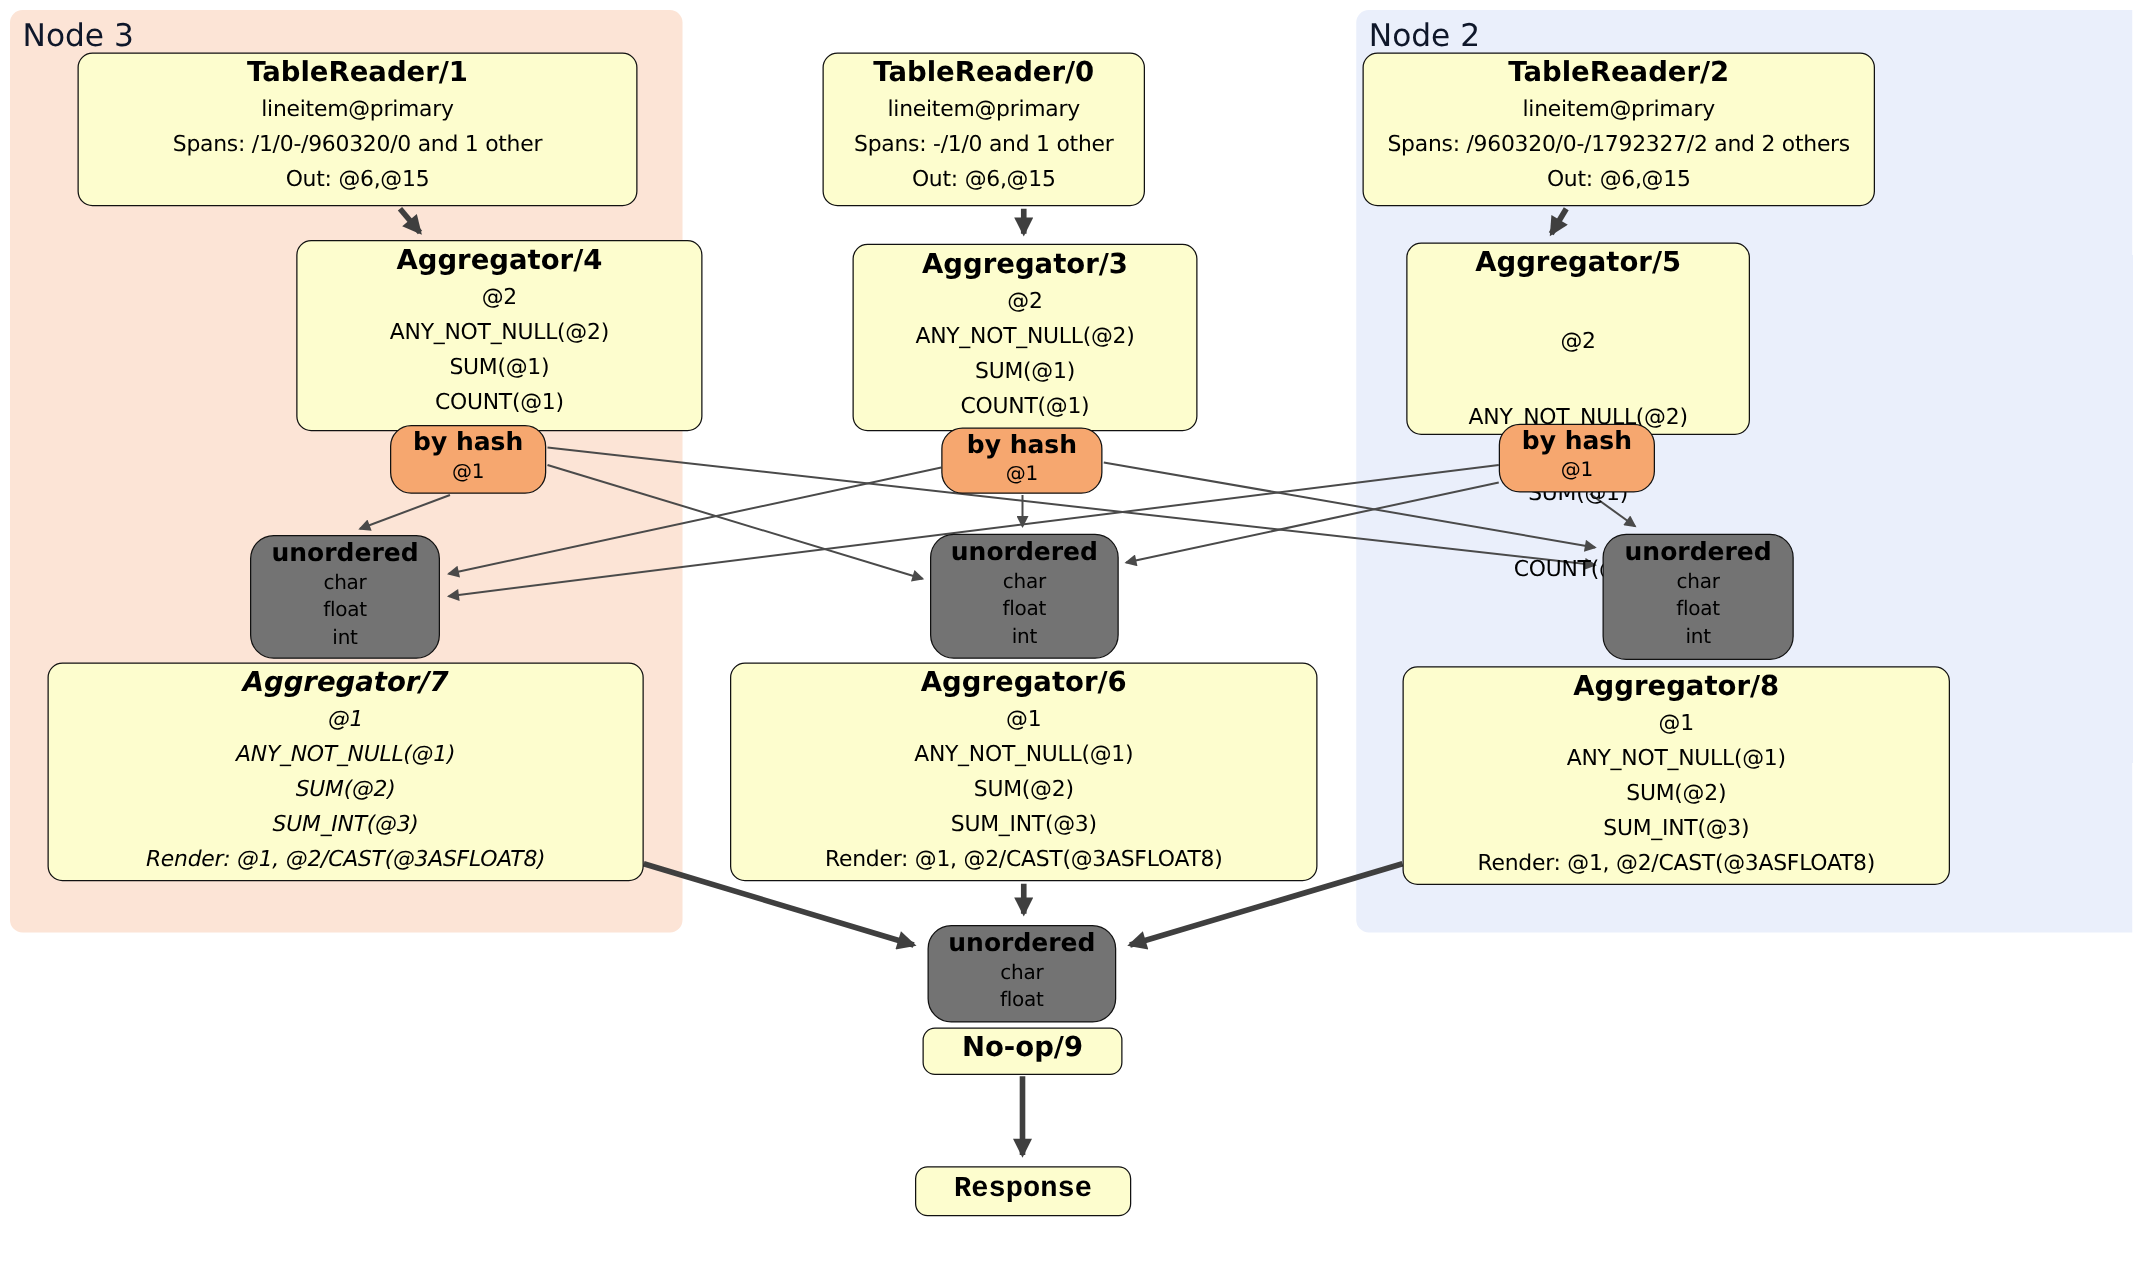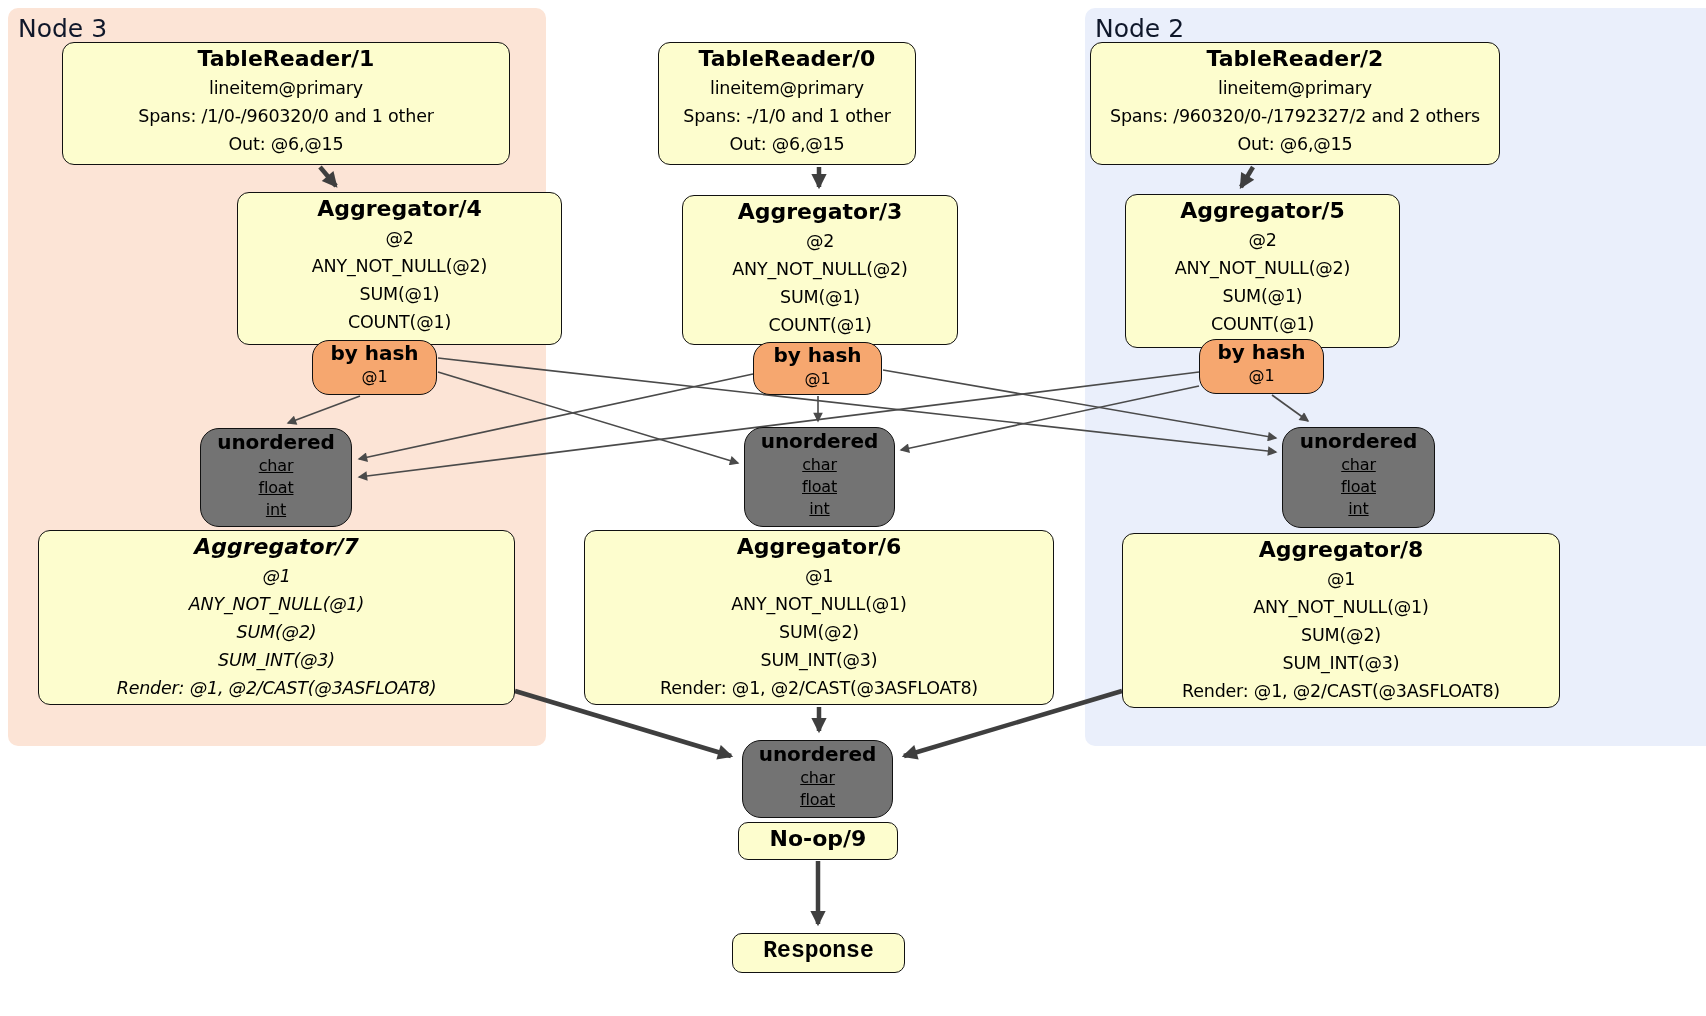--- a/index.html
+++ b/index.html
@@ -51,40 +51,40 @@
   }
   .router .box-title { font-size: 20px; line-height: 25px; }
   .router .box-line  { font-size: 16px; line-height: 21px; }
 
   .sync {
     background: #737373;
     border-radius: 19px;
     border-width: 1.8px;
   }
   .sync .box-title { font-size: 20px; line-height: 26px; }
-  .sync .box-line  { font-size: 16px; line-height: 22px; text-decoration: underline; }
+  .sync .box-line  { font-size: 16px; line-height: 22px; }
 
   .small-box .box-title { font-size: 22px; line-height: 32px; }
   #box-response .box-title { font-size: 23px; line-height: 34px; font-family: Liberation Mono, monospace; }
 
   
   #box-tr1  { left: 62px;   top: 42px;  width: 448px; height: 123px; }
   #box-ag4  { left: 237px;  top: 192px; width: 325px; height: 153px; }
   #box-bh3  { left: 312px;  top: 340px; width: 125px; height: 55px;  }
   #box-un3  { left: 200px;  top: 428px; width: 152px; height: 99px;  }
   #box-ag7  { left: 38px;   top: 530px; width: 477px; height: 175px; font-style: italic; }
 
   #box-tr0  { left: 658px;  top: 42px;  width: 258px; height: 123px; }
   #box-ag3  { left: 682px;  top: 195px; width: 276px; height: 150px; }
   #box-bh1  { left: 753px;  top: 342px; width: 129px; height: 53px;  }
   #box-un1  { left: 744px;  top: 427px; width: 151px; height: 100px; }
   #box-ag6  { left: 584px;  top: 530px; width: 470px; height: 175px; }
 
   #box-tr2  { left: 1090px; top: 42px;  width: 410px; height: 123px; }
-  #box-ag5  { left: 1125px; top: 194px; width: 275px; height: 154px; }
+  #box-ag5  { left: 1125px; top: 194px; width: 275px; height: 154px; gap: 33px; }
   #box-bh2  { left: 1199px; top: 339px; width: 125px; height: 55px;  }
   #box-un2  { left: 1282px; top: 427px; width: 153px; height: 101px; }
   #box-ag8  { left: 1122px; top: 533px; width: 438px; height: 175px; }
 
   #box-unf  { left: 742px;  top: 740px; width: 151px; height: 78px;  }
   #box-noop { left: 738px;  top: 822px; width: 160px; height: 38px;  border-radius: 10px; }
   #box-response { left: 732px; top: 933px; width: 173px; height: 40px; border-radius: 10px; }
 </style>
 </head>
 <body>

